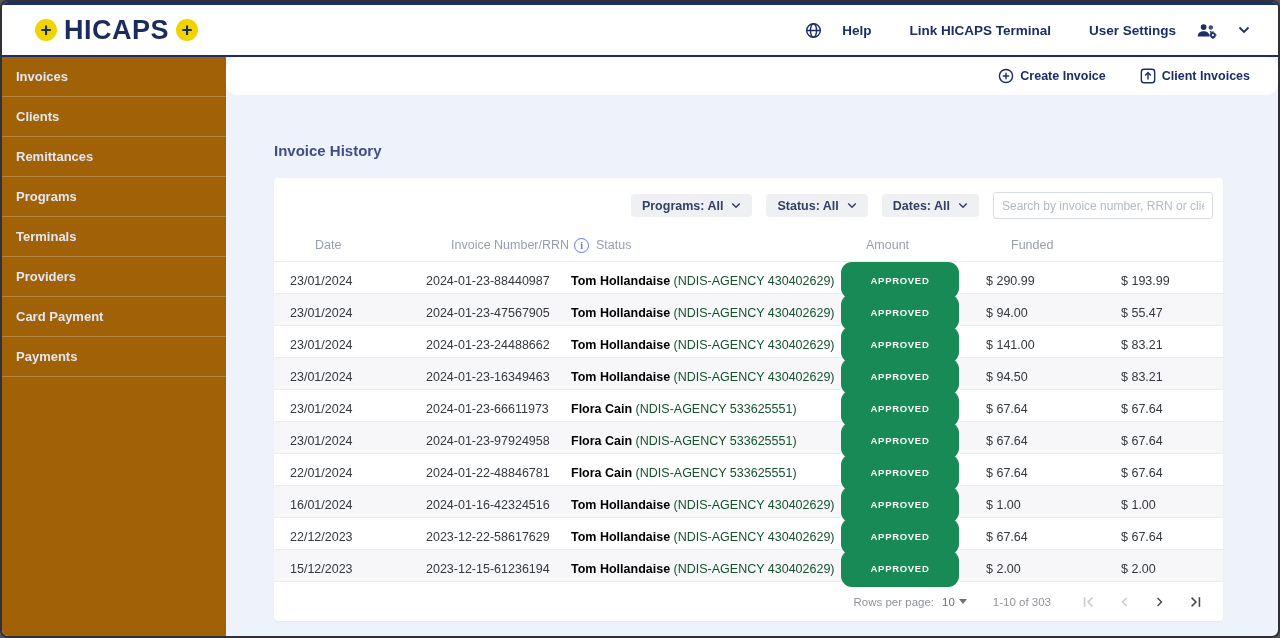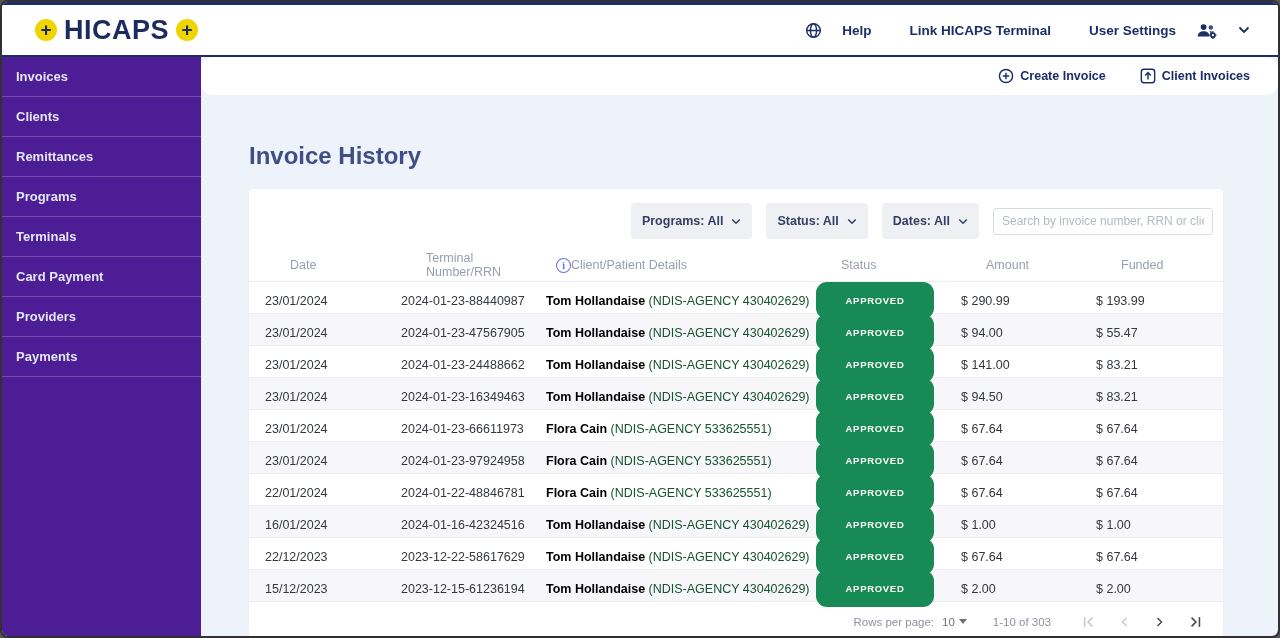--- a/index.html
+++ b/index.html
@@ -28,48 +28,48 @@
   }
   .logo-text{ color:#1b2b5e; font-size:27px; font-weight:700; letter-spacing:.5px; }
 
   .header-right{ display:flex; align-items:center; gap:38px; }
   .header-link{ display:flex; align-items:center; gap:20px; color:#1b2f66;
     font-size:13.5px; font-weight:700; cursor:pointer; }
   .icon-svg{ display:inline-block; vertical-align:middle; }
 
   
   .body-row{ flex:1 1 auto; display:flex; min-height:0; }
-  .sidebar{ width:199px; background:#4c1d95; flex:0 0 auto; }
+  .sidebar{ width:224px; background:#a16207; flex:0 0 auto; }
   .side-item{
     height:40px; display:flex; align-items:center; padding-left:14px;
     color:#e2e7f3; font-size:13px; font-weight:700;
     border-bottom:1px solid rgba(255,255,255,.22); cursor:pointer;
   }
 
   .main-col{ flex:1 1 auto; display:flex; flex-direction:column; min-width:0; }
 
   
   .toolbar{
     height:38px; background:#fff; display:flex; align-items:center;
     justify-content:flex-end; gap:34px; padding-right:28px; flex:0 0 auto;border-radius:12px;
   }
   .toolbar-btn{ display:flex; align-items:center; gap:6px; color:#1b2f66;
     font-size:12.5px; font-weight:700; cursor:pointer; }
 
   
   .content{ flex:1 1 auto; padding:47px 55px 0 48px; overflow:hidden; }
-  .page-title{ color:#3f4e85; font-size:24px; font-weight:700; margin-bottom:19px; }
+  .page-title{ color:#3f4e85; font-size:15px; font-weight:700; margin-bottom:19px; }
 
   .card{ background:#fff; border-radius:4px; padding:12px 0 0 0;
          box-shadow:0 1px 2px rgba(30,40,80,.05); }
 
   
   .filter-row{ display:flex; justify-content:flex-end; align-items:center;
     gap:14px; padding:2px 10px 10px 16px; }
-  .chip{ background:#eef0f4; border-radius:4px; height:36px; display:flex;
+  .chip{ background:#eef0f4; border-radius:4px; height:23px; display:flex;
     align-items:center; gap:8px; padding:0 11px; color:#333f63;
     font-size:12.5px; font-weight:700; cursor:pointer; }
   .search-box{ width:220px; height:27px; border:1px solid #d9dde3; border-radius:3px;
     font-size:12px; padding:0 8px; color:#333; font-family:inherit; }
   .search-box::placeholder{ color:#b3bac4; }
 
   
   .thead, .tr{
     display:grid;
     grid-template-columns:136px 145px 270px 145px 135px 1fr;
@@ -172,25 +172,25 @@
 
         <div class="side-item">
           <span>Programs</span>
         </div>
 
         <div class="side-item">
           <span>Terminals</span>
         </div>
 
         <div class="side-item">
+          <span>Providers</span>
+        </div>
+
+        <div class="side-item">
           <span>Card Payment</span>
-        </div>
-
-        <div class="side-item">
-          <span>Providers</span>
         </div>
 
         <div class="side-item">
           <span>Payments</span>
         </div>
       </div>
 
     <div class="main-col">
       <div class="toolbar">
         <div class="toolbar-btn">
@@ -234,24 +234,23 @@
               <svg width="10" height="7" viewBox="0 0 12 8" fill="none" stroke="#333f63" stroke-width="1.8">
                   <path d="M1.5 1.5 6 6l4.5-4.5"></path>
                 </svg>
             </div>
             <input class="search-box" type="text" placeholder="Search by invoice number, RRN or client name" style="">
           </div>
 
           <div class="thead">
             <div>Date</div>
             <div class="th-invoice">
-              <span>Terminal Number/RRN</span>
+              <span>Invoice Number/RRN</span>
               <span class="info-icon">i</span>
             </div>
-            <div>Client/Patient Details</div>
             <div>Status</div>
             <div>Amount</div>
             <div>Funded</div>
           </div>
 
           <div>
 
               <div class="tr">
                 <div class="cell-date">23/01/2024</div>
                 <div class="cell-invoice">2024-01-23-88440987</div>

